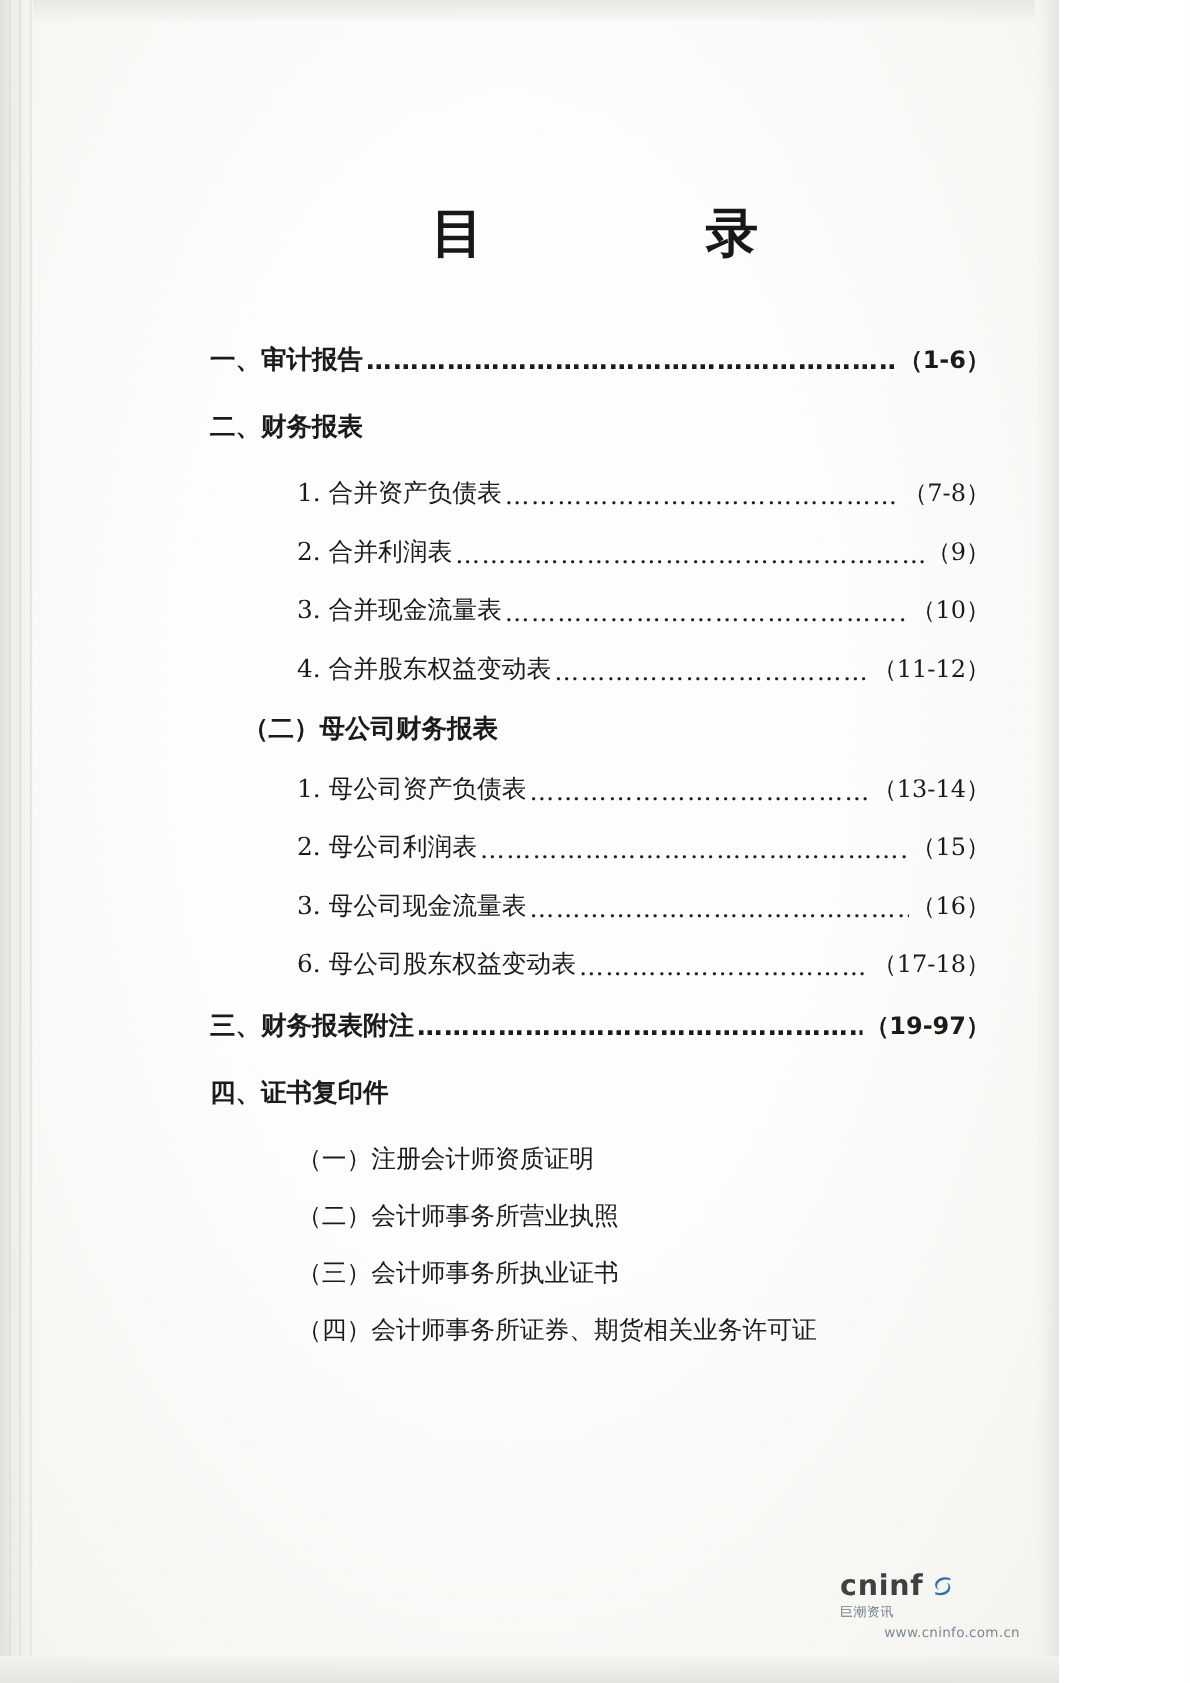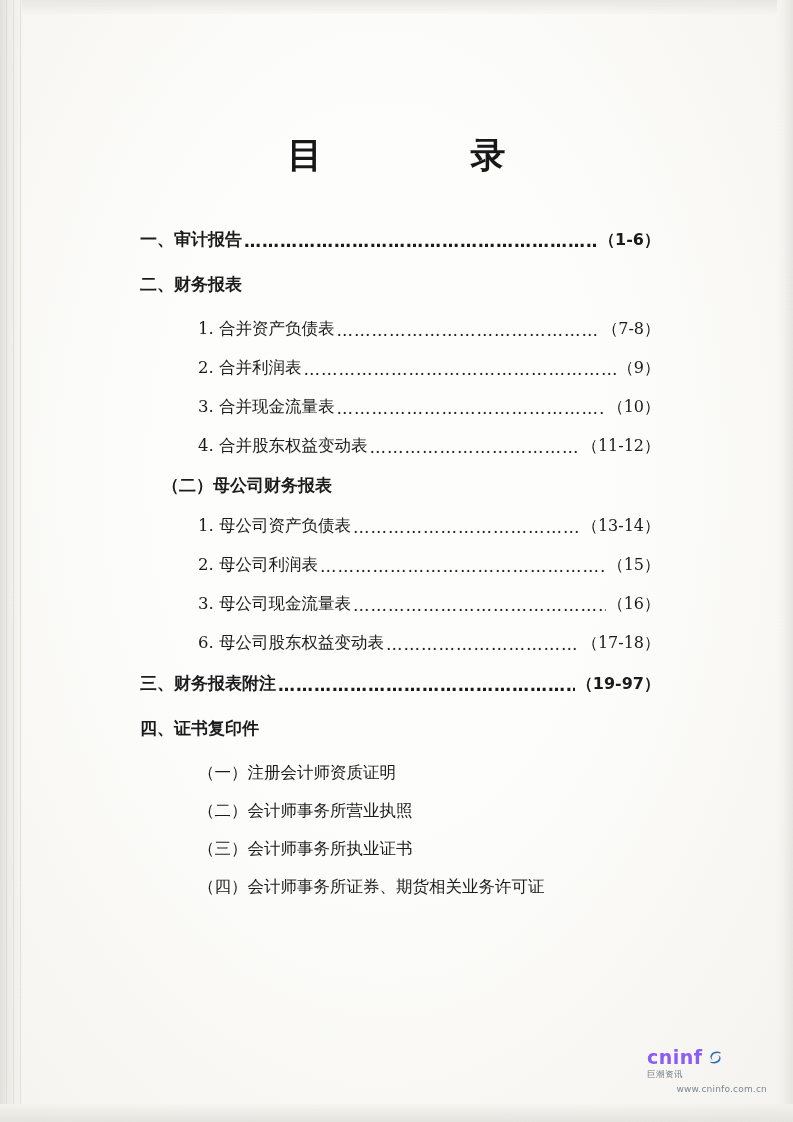--- a/index.html
+++ b/index.html
@@ -8,21 +8,21 @@
   }
   body {
     width: 793px;
     height: 1122px;
     background: #ffffff;
     font-family: "DejaVu Serif", serif;
     overflow: hidden;
   }
   .page {
     position: relative;
-    width: 793px;
+    width: 706px;
     height: 1122px;
     background: #fdfdfb;
     overflow: hidden;
   }
   
   .scan-left-edge {
     position: absolute;
     left: 0; top: 0;
     width: 22px; height: 1122px;
     background: linear-gradient(to right, #dedcd6 0%, #efeeea 35%, #fbfbf8 100%);
@@ -153,21 +153,21 @@
   }
   .brand-top {
     display: flex;
     align-items: center;
     gap: 5px;
   }
   .brand-name {
     font-family: "DejaVu Sans", sans-serif;
     font-size: 19px;
     font-weight: bold;
-    color: #8b5cf6;
+    color: #404040;
     letter-spacing: .5px;
   }
   .brand-mark {
     width: 15px; height: 15px;
     position: relative;
     display: inline-block;
   }
   .brand-sub {
     font-family: "DejaVu Sans", sans-serif;
     font-size: 8.5px;

